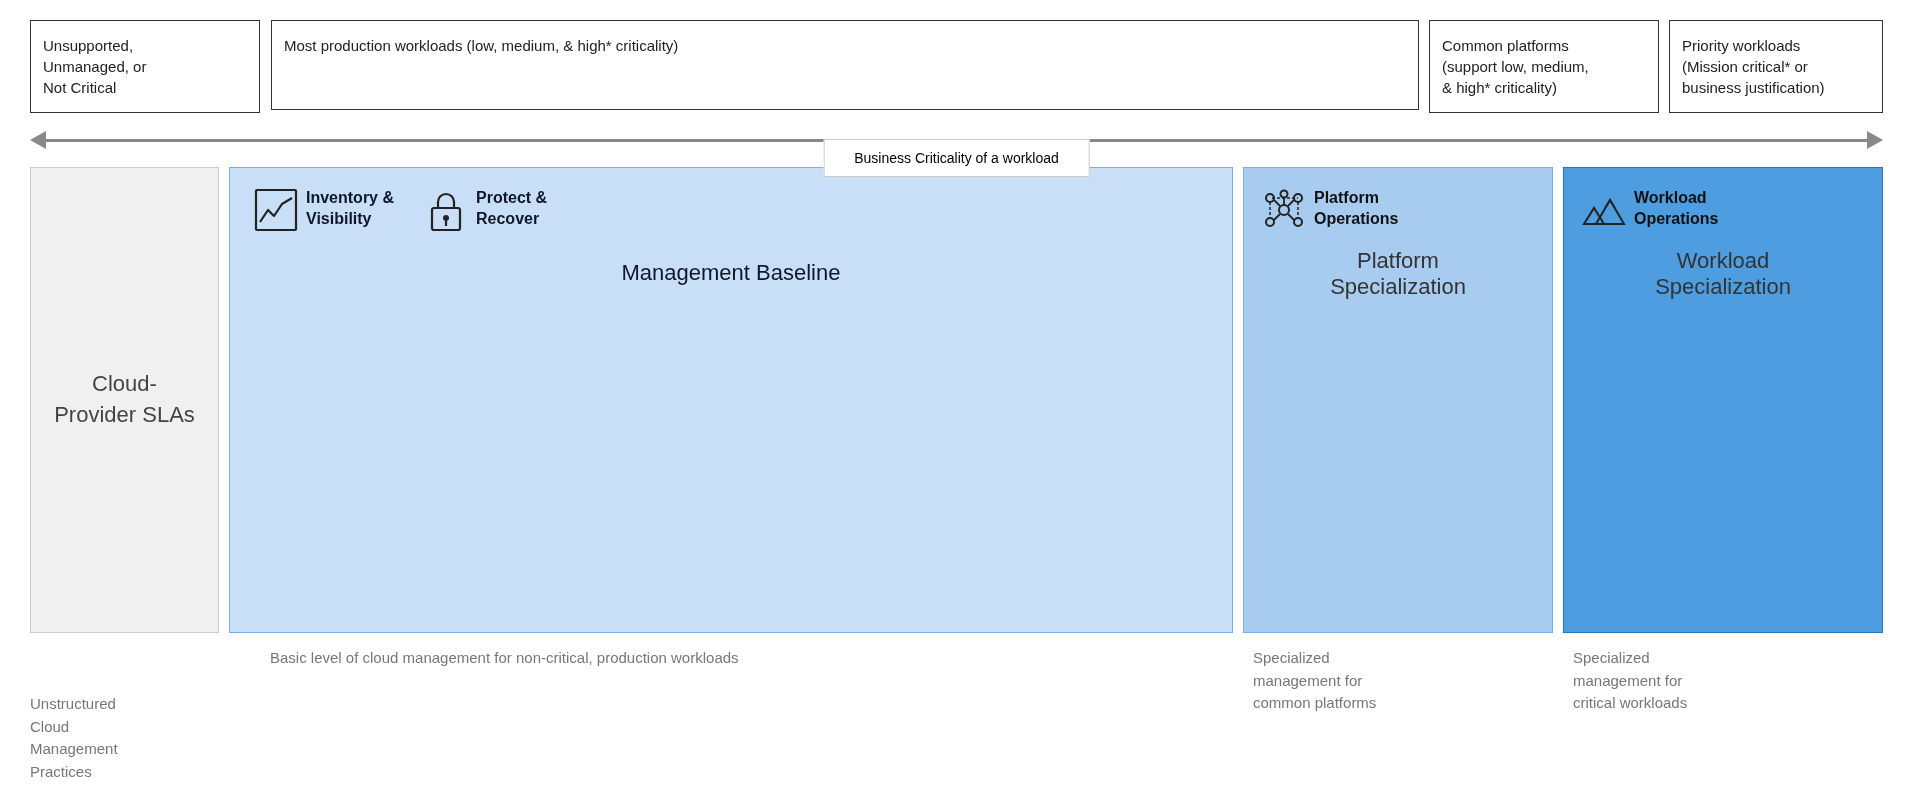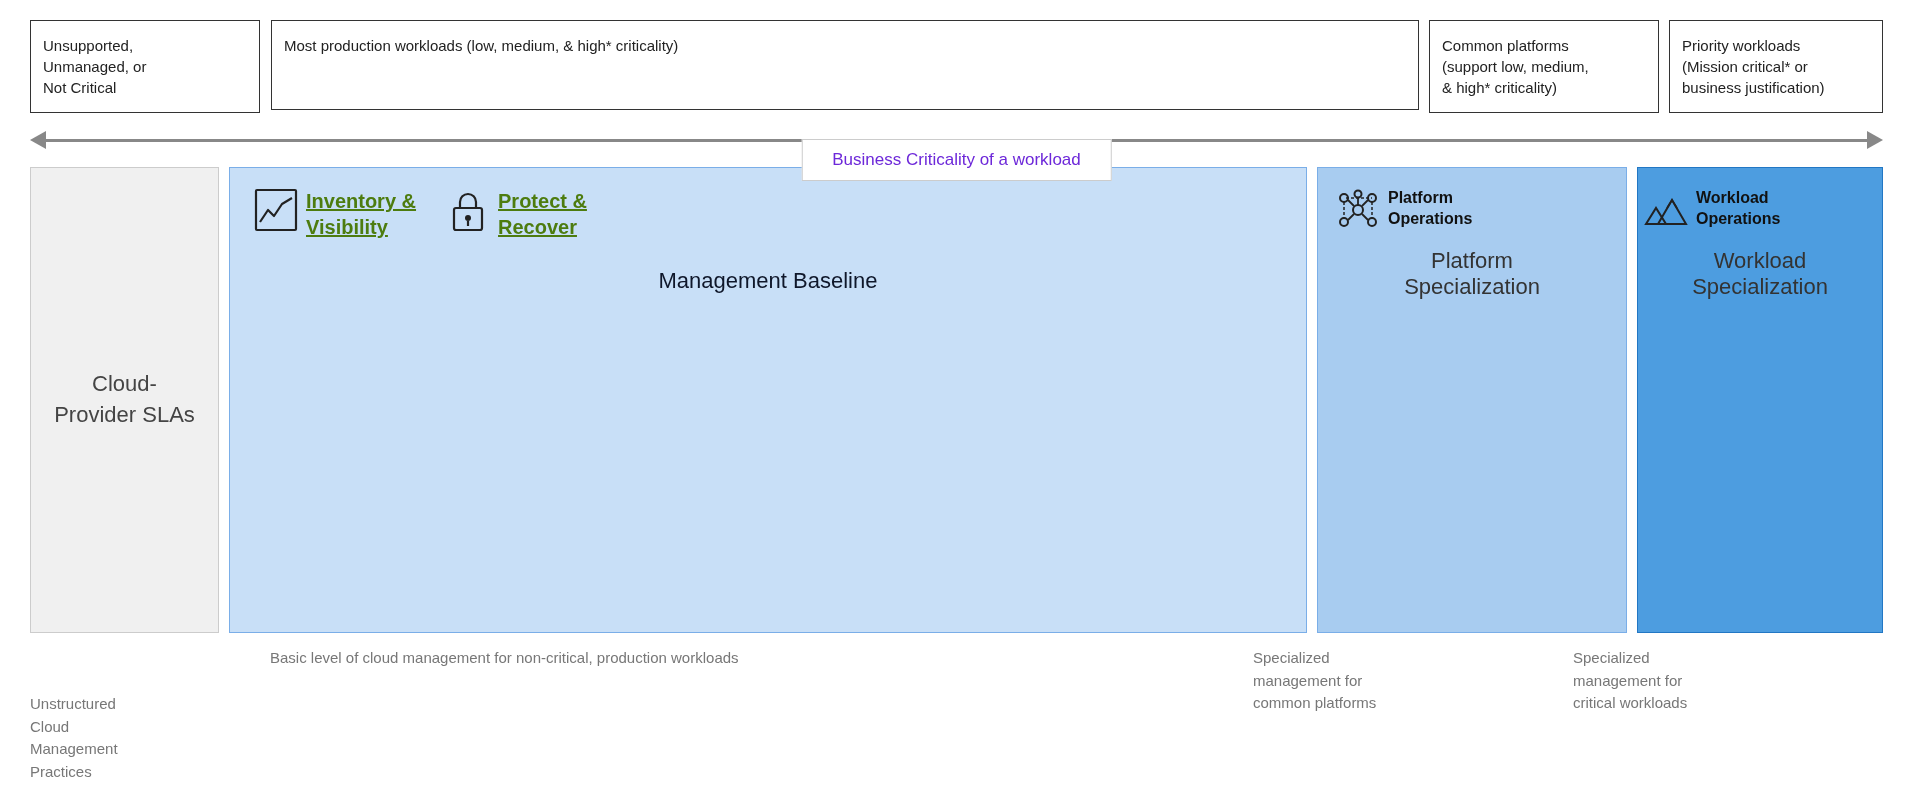--- a/index.html
+++ b/index.html
@@ -93,22 +93,22 @@
       flex-shrink: 0;
     }
 
     .arrow-label-box {
       position: absolute;
       left: 50%;
       transform: translateX(-50%);
       background: #fff;
       border: 1.5px solid #ccc;
       padding: 10px 30px;
-      font-size: 17px;
-      color: #6d28d9;
+      font-size: 14px;
+      color: #000000;
       white-space: nowrap;
       z-index: 2;
     }
 
     
     .content-row {
       display: flex;
       flex-direction: row;
       width: 100%;
       flex: 1;
@@ -159,25 +159,24 @@
       gap: 8px;
     }
 
     .icon-svg {
       width: 44px;
       height: 44px;
       flex-shrink: 0;
     }
 
     .icon-label {
-      font-size: 20px;
+      font-size: 16px;
       font-weight: 700;
-      color: #4d7c0f;
+      color: #0f172a;
       line-height: 1.3;
-      text-decoration: underline;
     }
 
     .baseline-title {
       font-size: 22px;
       color: #0f172a;
       text-align: center;
       margin-top: 10px;
     }
 
     
@@ -186,26 +185,26 @@
       background: #a8ccf0;
       border: 1px solid #7aaee8;
       display: flex;
       flex-direction: column;
       padding: 20px 18px;
       margin-left: 10px;
     }
 
     
     .col-workload {
-      width: 246px;
+      width: 320px;
       background: #4d9de0;
       border: 1px solid #2277c4;
       display: flex;
       flex-direction: column;
-      padding: 20px 6px;
+      padding: 20px 18px;
       margin-left: 10px;
     }
 
     .spec-icon-row {
       display: flex;
       flex-direction: row;
       align-items: flex-start;
       gap: 8px;
       margin-bottom: 16px;
     }

